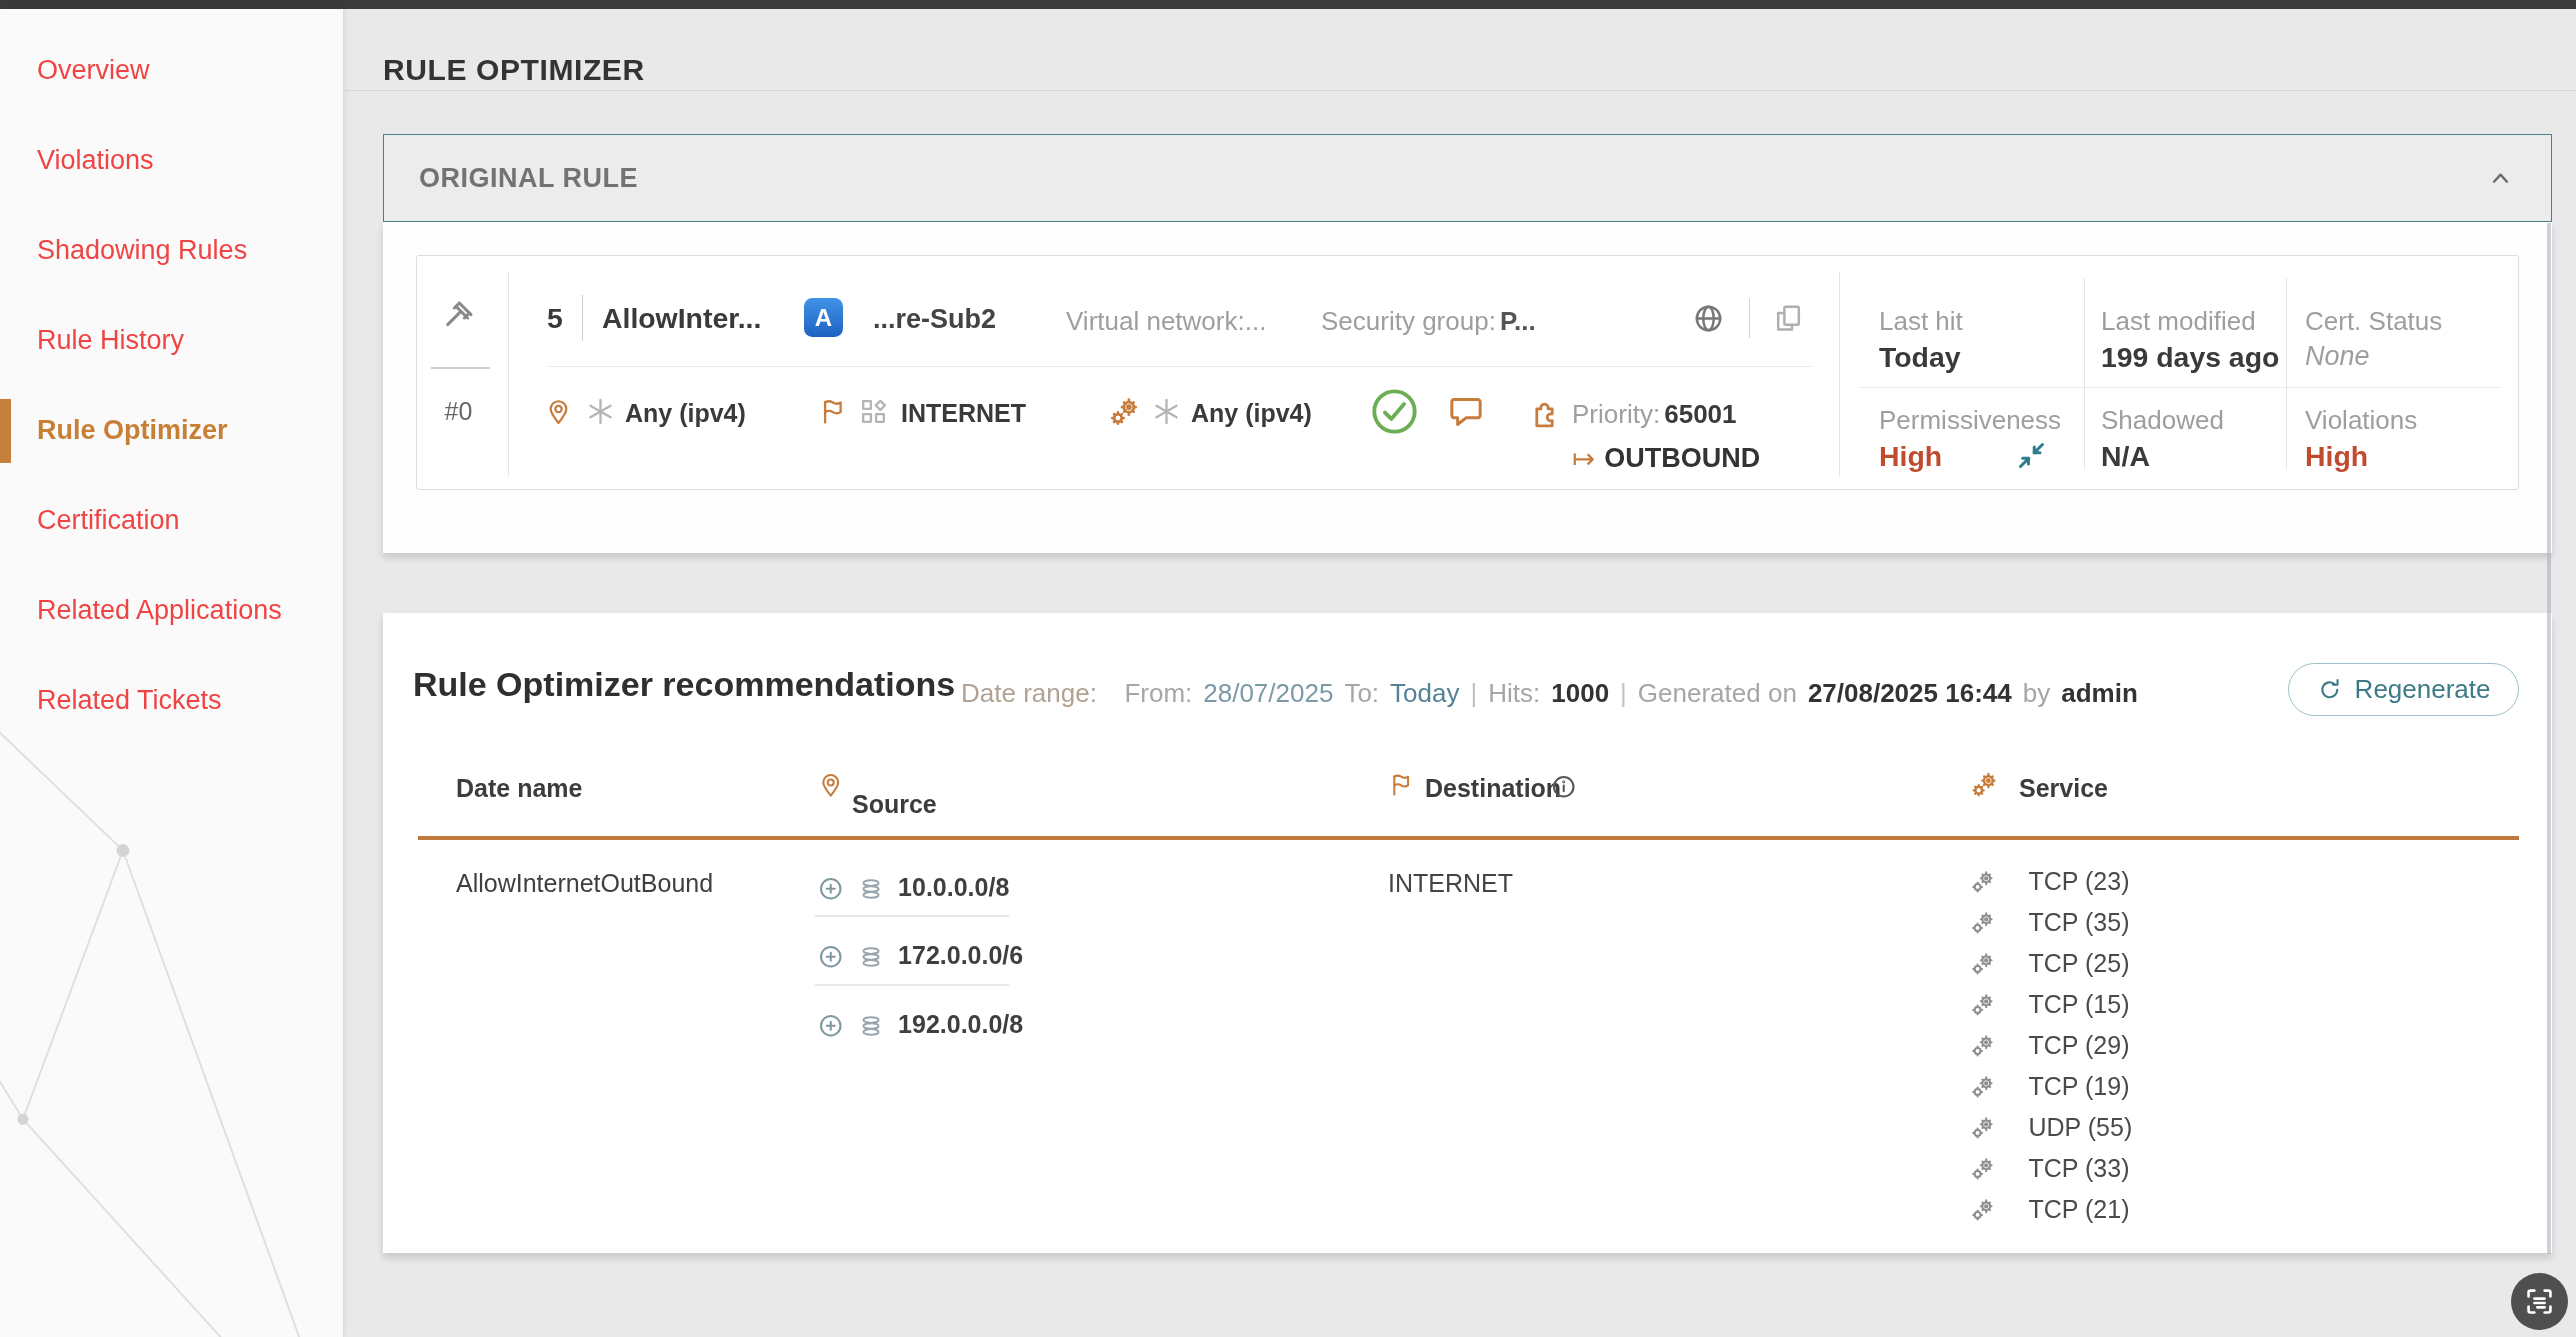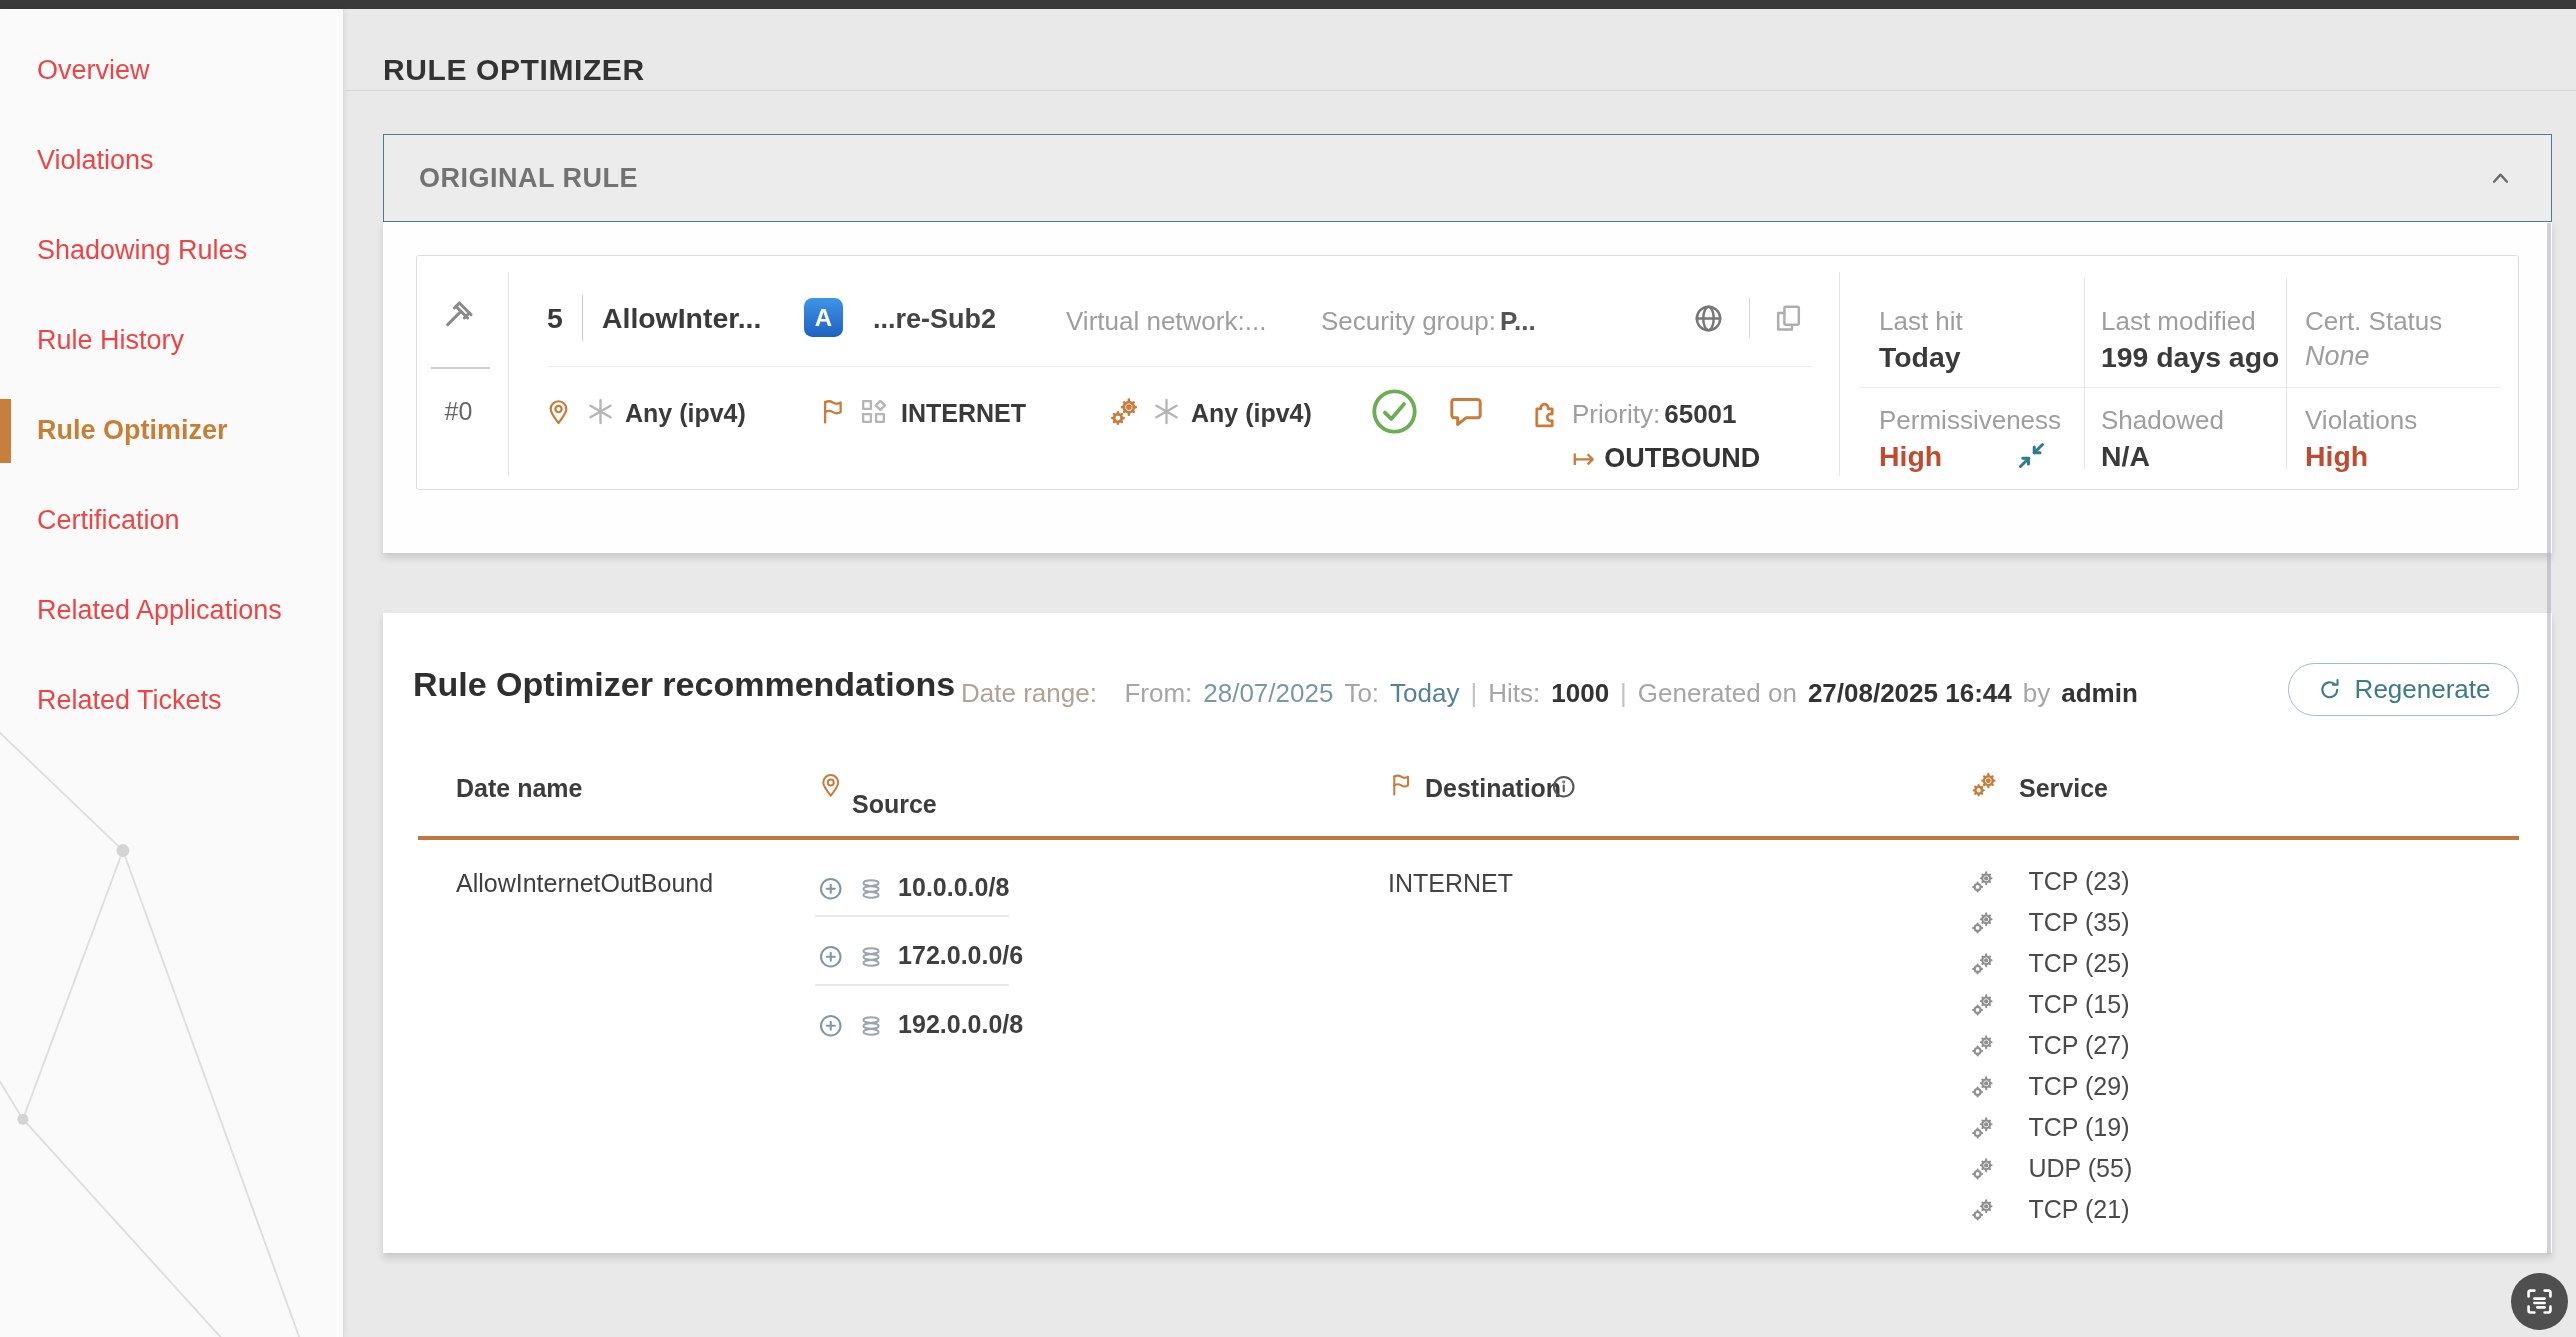--- a/index.html
+++ b/index.html
@@ -508,32 +508,20 @@
       <div class="svc-row">
         <svg viewBox="0 0 24 24" width="27.5" height="27.5">
             <g class="ic">
               <circle cx="15" cy="9" r="3.4"></circle>
               <circle cx="15" cy="9" r="1"></circle>
               <path d="M15 3.8v1.4M15 12.8v1.4M19.7 9h-1.4M11.7 9h-1.4M18.3 5.7l-1 1M12.7 11.3l-1 1M18.3 12.3l-1-1M12.7 6.7l-1-1"></path>
               <circle cx="7.5" cy="16.5" r="2.6"></circle>
               <path d="M7.5 12.6v1.2M7.5 19.2v1.2M11.4 16.5h-1.2M4.8 16.5H3.6"></path>
             </g>
           </svg>
-        <span class="t">TCP (27)</span>
-      </div>
-      <div class="svc-row">
-        <svg viewBox="0 0 24 24" width="27.5" height="27.5">
-            <g class="ic">
-              <circle cx="15" cy="9" r="3.4"></circle>
-              <circle cx="15" cy="9" r="1"></circle>
-              <path d="M15 3.8v1.4M15 12.8v1.4M19.7 9h-1.4M11.7 9h-1.4M18.3 5.7l-1 1M12.7 11.3l-1 1M18.3 12.3l-1-1M12.7 6.7l-1-1"></path>
-              <circle cx="7.5" cy="16.5" r="2.6"></circle>
-              <path d="M7.5 12.6v1.2M7.5 19.2v1.2M11.4 16.5h-1.2M4.8 16.5H3.6"></path>
-            </g>
-          </svg>
         <span class="t">TCP (29)</span>
       </div>
       <div class="svc-row">
         <svg viewBox="0 0 24 24" width="27.5" height="27.5">
             <g class="ic">
               <circle cx="15" cy="9" r="3.4"></circle>
               <circle cx="15" cy="9" r="1"></circle>
               <path d="M15 3.8v1.4M15 12.8v1.4M19.7 9h-1.4M11.7 9h-1.4M18.3 5.7l-1 1M12.7 11.3l-1 1M18.3 12.3l-1-1M12.7 6.7l-1-1"></path>
               <circle cx="7.5" cy="16.5" r="2.6"></circle>
               <path d="M7.5 12.6v1.2M7.5 19.2v1.2M11.4 16.5h-1.2M4.8 16.5H3.6"></path>
@@ -545,20 +533,32 @@
         <svg viewBox="0 0 24 24" width="27.5" height="27.5">
             <g class="ic">
               <circle cx="15" cy="9" r="3.4"></circle>
               <circle cx="15" cy="9" r="1"></circle>
               <path d="M15 3.8v1.4M15 12.8v1.4M19.7 9h-1.4M11.7 9h-1.4M18.3 5.7l-1 1M12.7 11.3l-1 1M18.3 12.3l-1-1M12.7 6.7l-1-1"></path>
               <circle cx="7.5" cy="16.5" r="2.6"></circle>
               <path d="M7.5 12.6v1.2M7.5 19.2v1.2M11.4 16.5h-1.2M4.8 16.5H3.6"></path>
             </g>
           </svg>
         <span class="t">UDP (55)</span>
+      </div>
+      <div class="svc-row">
+        <svg viewBox="0 0 24 24" width="27.5" height="27.5">
+            <g class="ic">
+              <circle cx="15" cy="9" r="3.4"></circle>
+              <circle cx="15" cy="9" r="1"></circle>
+              <path d="M15 3.8v1.4M15 12.8v1.4M19.7 9h-1.4M11.7 9h-1.4M18.3 5.7l-1 1M12.7 11.3l-1 1M18.3 12.3l-1-1M12.7 6.7l-1-1"></path>
+              <circle cx="7.5" cy="16.5" r="2.6"></circle>
+              <path d="M7.5 12.6v1.2M7.5 19.2v1.2M11.4 16.5h-1.2M4.8 16.5H3.6"></path>
+            </g>
+          </svg>
+        <span class="t">TCP (33)</span>
       </div>
       <div class="svc-row">
         <svg viewBox="0 0 24 24" width="27.5" height="27.5">
             <g class="ic">
               <circle cx="15" cy="9" r="3.4"></circle>
               <circle cx="15" cy="9" r="1"></circle>
               <path d="M15 3.8v1.4M15 12.8v1.4M19.7 9h-1.4M11.7 9h-1.4M18.3 5.7l-1 1M12.7 11.3l-1 1M18.3 12.3l-1-1M12.7 6.7l-1-1"></path>
               <circle cx="7.5" cy="16.5" r="2.6"></circle>
               <path d="M7.5 12.6v1.2M7.5 19.2v1.2M11.4 16.5h-1.2M4.8 16.5H3.6"></path>
             </g>

